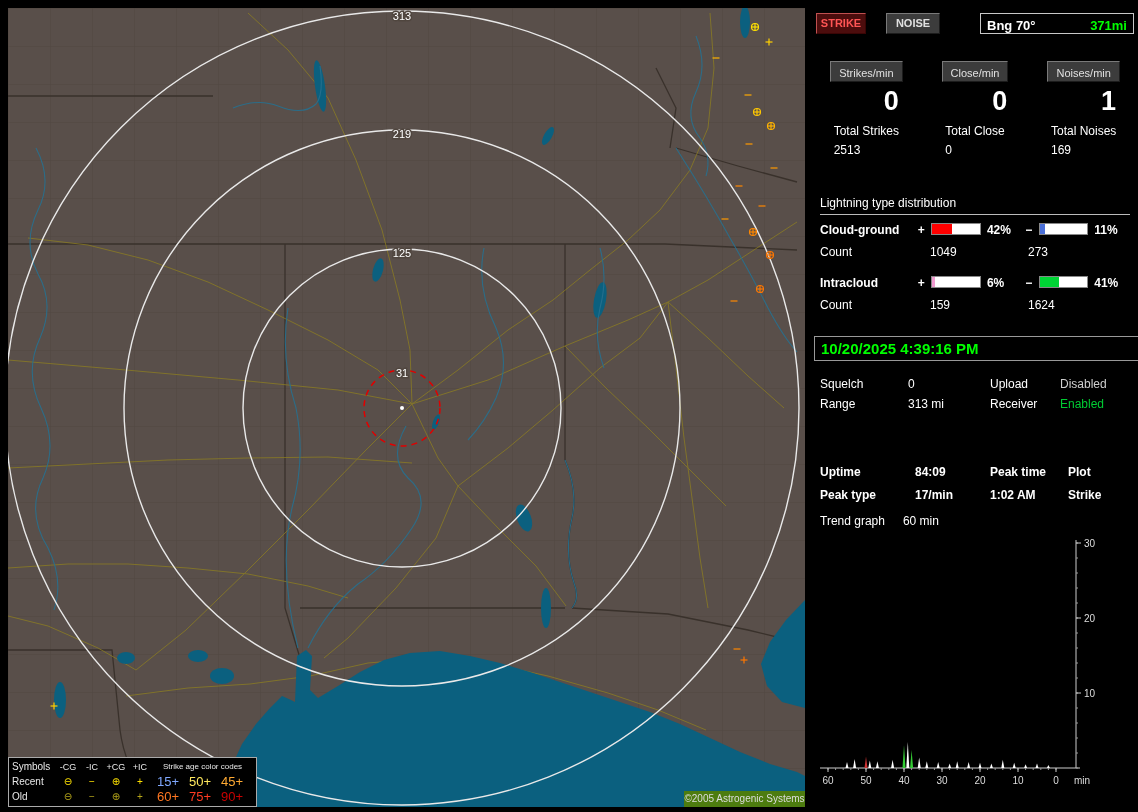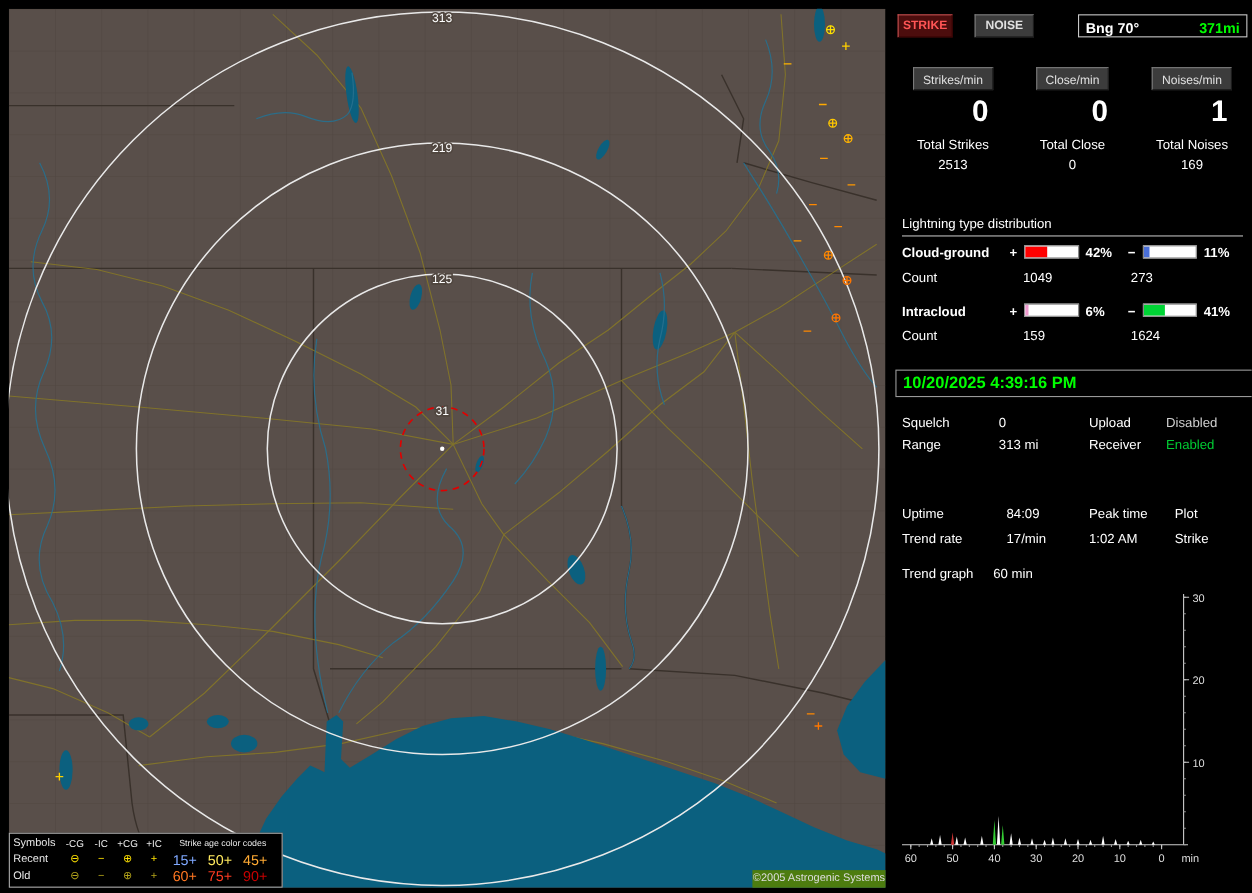--- a/index.html
+++ b/index.html
@@ -38,21 +38,21 @@
            display:flex;justify-content:space-between;align-items:flex-end;padding:0 6px;
            font-weight:bold;font-size:13px;box-sizing:content-box;}
   .bng-dist{color:#00ff00;}
 
   .counters{position:absolute;left:0;top:61px;width:326px;display:flex;}
   .counter{flex:1;text-align:center;}
   .counter-header{display:inline-block;padding:2px 8px;}
   .rate{font-size:27px;font-weight:bold;text-align:right;padding-right:22px;margin-top:4px;height:32px;}
   .total-wrap{display:inline-block;margin-top:6px;}
   .total-label{display:block;text-align:center;}
-  .total{display:block;text-align:center;margin-top:5px;}
+  .total{display:block;text-align:left;margin-top:5px;}
 
   .dist{position:absolute;left:8px;top:196px;width:310px;}
   .dist-title{padding-bottom:4px;border-bottom:1px solid #bbb;margin-bottom:8px;}
   .dist-row{display:flex;align-items:flex-start;height:15px;margin-top:7px;}
   .dist-label{width:96px;font-weight:bold;}
   .sign{width:12px;text-align:center;font-weight:bold;}
   .gauge{width:48px;height:10px;background:#fff;border:1px solid #888;margin:0 4px;overflow:hidden;}
   .gauge .fill{height:100%;}
   .pct{width:36px;font-weight:bold;padding-left:2px;}
   .count-row{display:flex;margin-top:7px;height:15px;}
@@ -66,21 +66,21 @@
             color:#00ff00;font-weight:bold;font-size:15px;}
 
   .settings{position:absolute;left:8px;top:374px;width:314px;}
   .set-row{display:flex;align-items:center;height:20px;}
   .set-c1{width:88px;}
   .set-c2{width:82px;}
   .set-c3{width:70px;}
   .set-c4{flex:1;}
 
   .stats{position:absolute;left:8px;top:460px;width:314px;}
-  .stat-row{display:flex;align-items:flex-start;height:23px;}
+  .stat-row{display:flex;align-items:center;height:23px;font-weight:bold;}
   .stat-c1{width:95px;}
   .stat-c2{width:75px;}
   .stat-c3{width:78px;}
   .stat-c4{flex:1;}
 
   .trend-label{position:absolute;left:8px;top:514px;display:flex;}
   .trend-window{margin-left:18px;}
 
   .trend-graph{position:absolute;left:0;top:536px;}
   .trend-graph text{fill:#ddd;font-size:10px;font-family:"Liberation Sans","DejaVu Sans",sans-serif;}
@@ -392,21 +392,21 @@
     </div>
 
     <div class="stats">
       <div class="stat-row">
         <span class="stat-c1">Uptime</span>
         <span class="stat-c2">84:09</span>
         <span class="stat-c3">Peak time</span>
         <span class="stat-c4">Plot</span>
       </div>
       <div class="stat-row">
-        <span class="stat-c1">Trend rate</span>
+        <span class="stat-c1">Peak type</span>
         <span class="stat-c2">17/min</span>
         <span class="stat-c3">1:02 AM</span>
         <span class="stat-c4">Strike</span>
       </div>
     </div>
 
     <div class="trend-label">
       <span>Trend graph</span>
       <span class="trend-window">60 min</span>
     </div>

